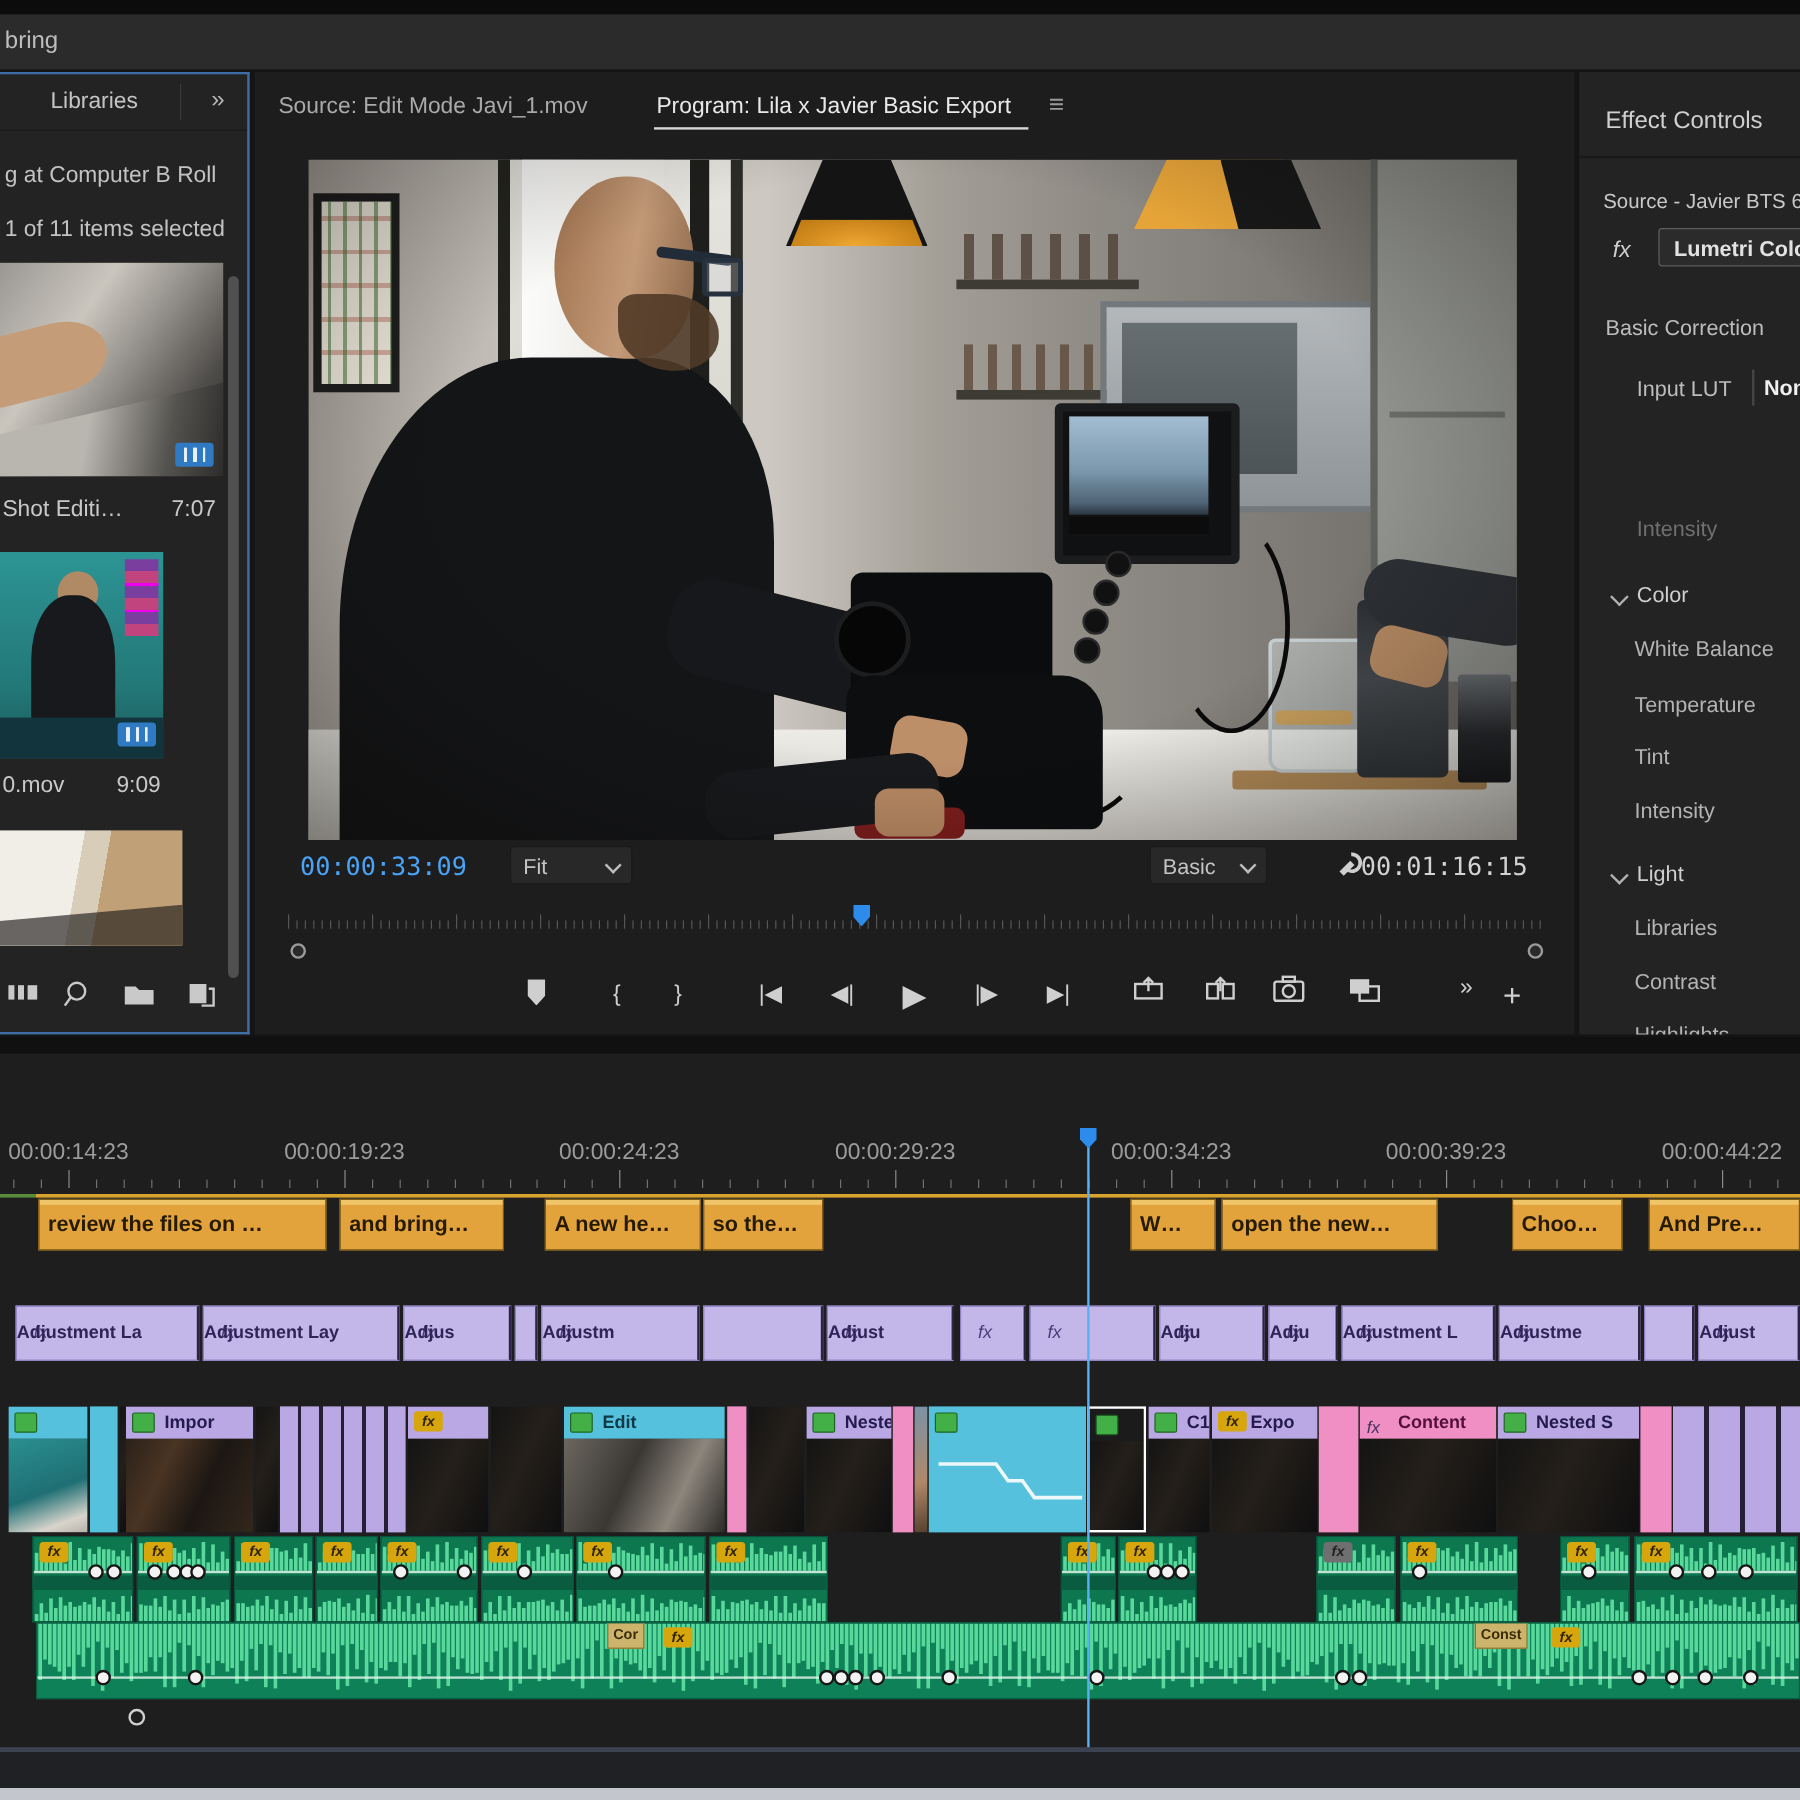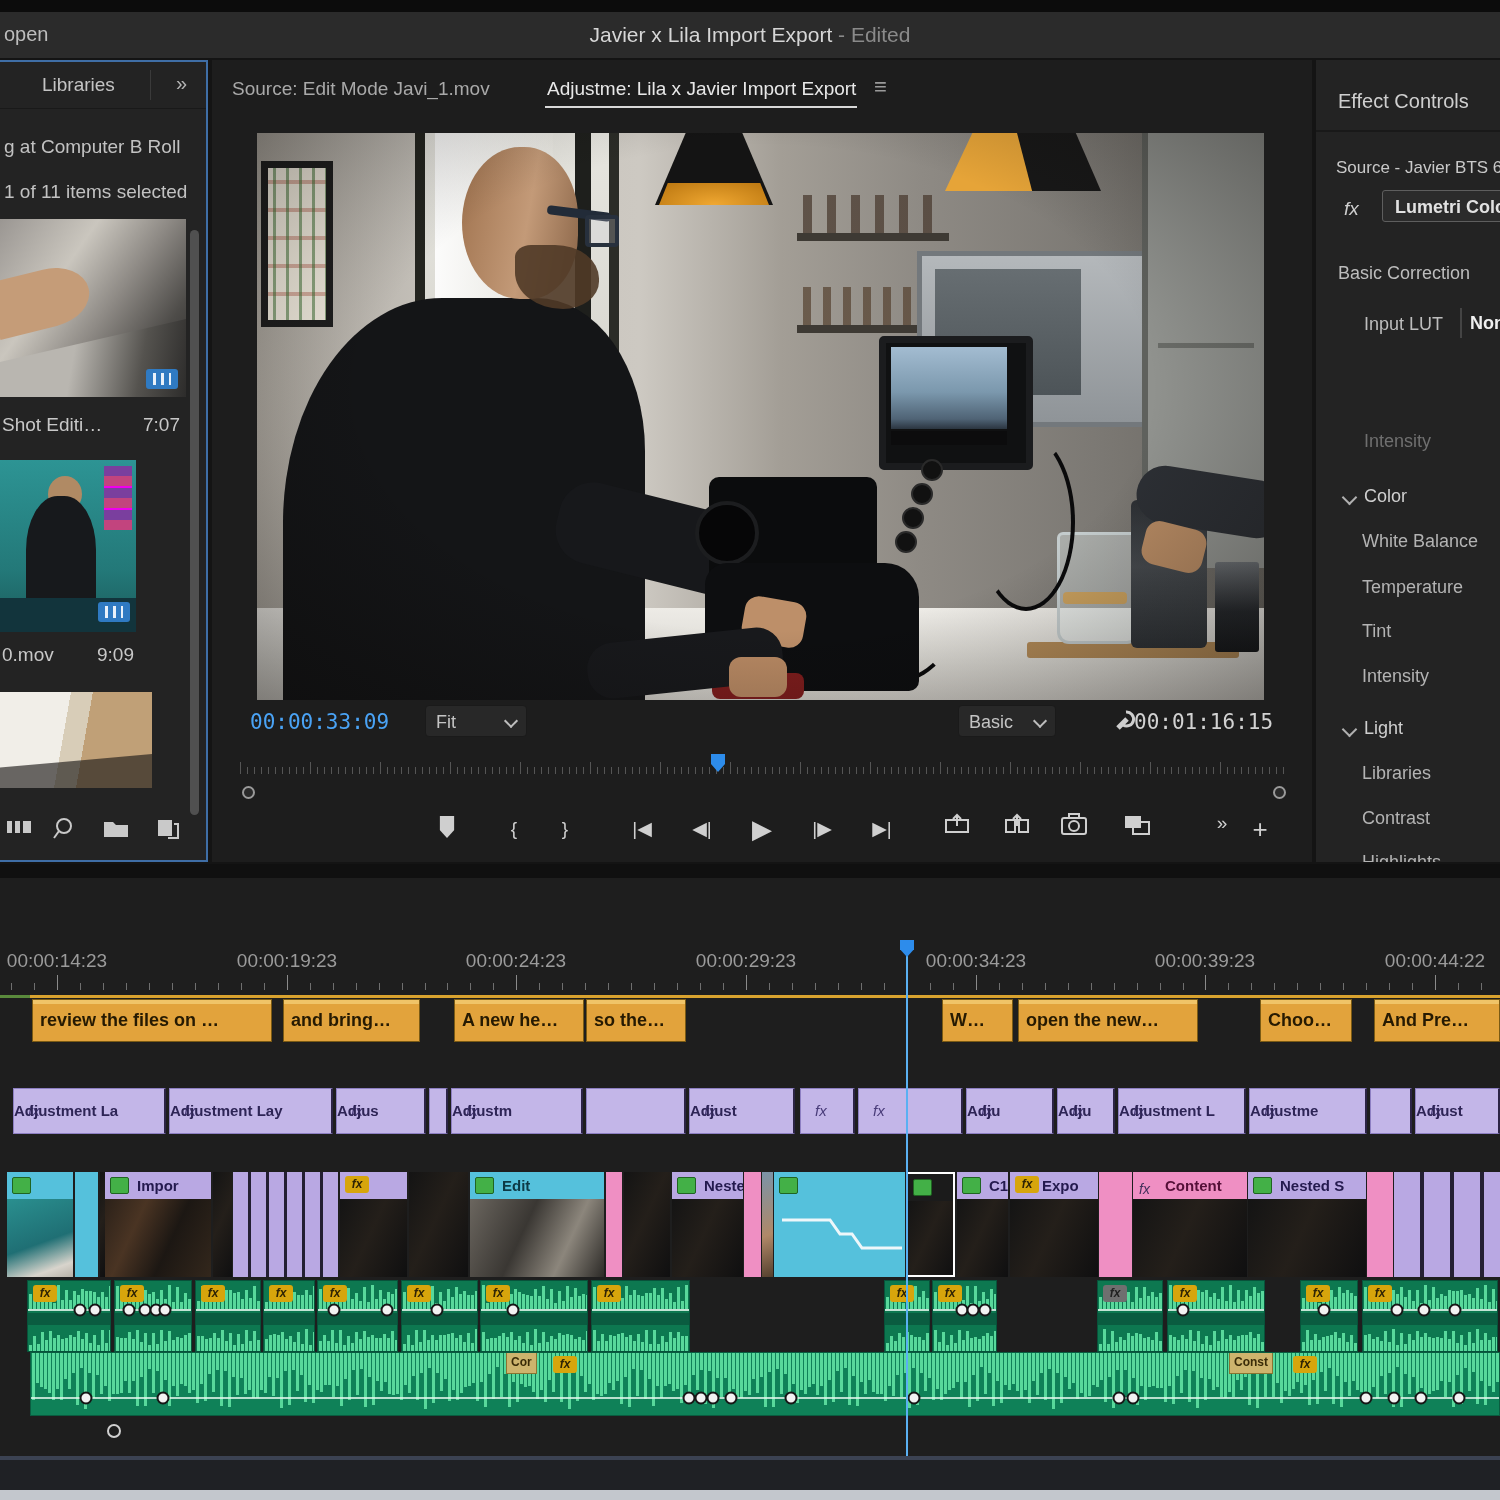--- a/index.html
+++ b/index.html
@@ -196,25 +196,21 @@
   #tl-div1{left:0;top:578px;width:1500px;height:4px;background:#3b4252;}
   #tl-bot{left:0;top:582px;width:1500px;height:30px;background:#1f2125;}
   #tl-light{left:0;top:612px;width:1500px;height:10px;background:#c3c7cd;}
   .lonedot{width:10px;height:10px;border:2px solid #d0d0d0;border-radius:50%;background:transparent;}
 </style>
 </head>
 <body>
 
 <div id="topstrip"></div>
 <div id="titlebar">
-  <span class="left-text">open</span>
-  <div class="tb-center">
-    <span class="t">Javier x Lila Import Export</span>
-    <span class="e">- Edited</span>
-  </div>
+  <span class="left-text">bring</span>
 </div>
 
 <div id="workspace">
 
   <div id="lib-panel" class="panel">
     <div class="tabbar">
       <span class="tab-label">Libraries</span>
       <span class="tab-sep"></span>
       <span class="overflow">»</span>
     </div>
@@ -272,21 +268,21 @@
         <svg width="28" height="24">
             <path d="M4 4 h14 v16 h-14 z" fill="#c9c9c9" stroke="none"></path>
             <path d="M20 8 h4 v14 h-10" fill="none" stroke="#c9c9c9"></path>
           </svg>
       </span>
     </div>
   </div>
 
   <div id="monitor-panel" class="panel">
     <span id="src-tab" class="mon-tab">Source: Edit Mode Javi_1.mov</span>
-    <span id="prg-tab" class="mon-tab">Adjustme: Lila x Javier Import Export</span>
+    <span id="prg-tab" class="mon-tab">Program: Lila x Javier Basic Export</span>
     <div id="prg-underline"></div>
     <span id="panel-menu">≡</span>
 
     <div id="video-frame">
       <div class="vf-wall"></div>
       <div class="vf-wf1"></div>
       <div class="vf-window"></div>
       <div class="vf-curtain"></div>
       <div class="vf-wf2"></div>
       <div class="vf-wf3"></div>

